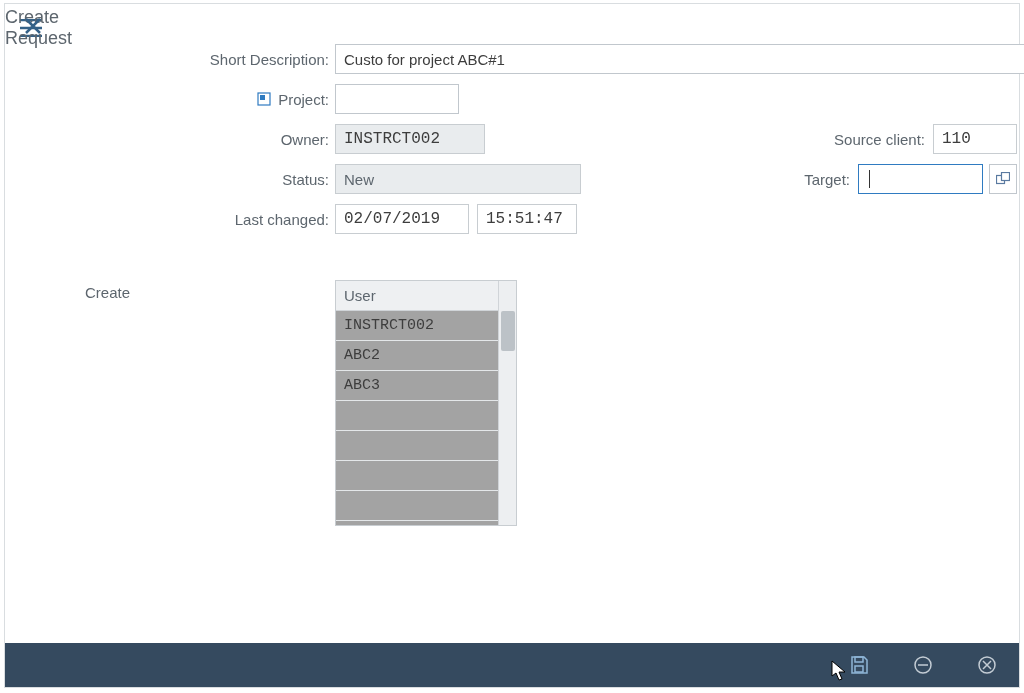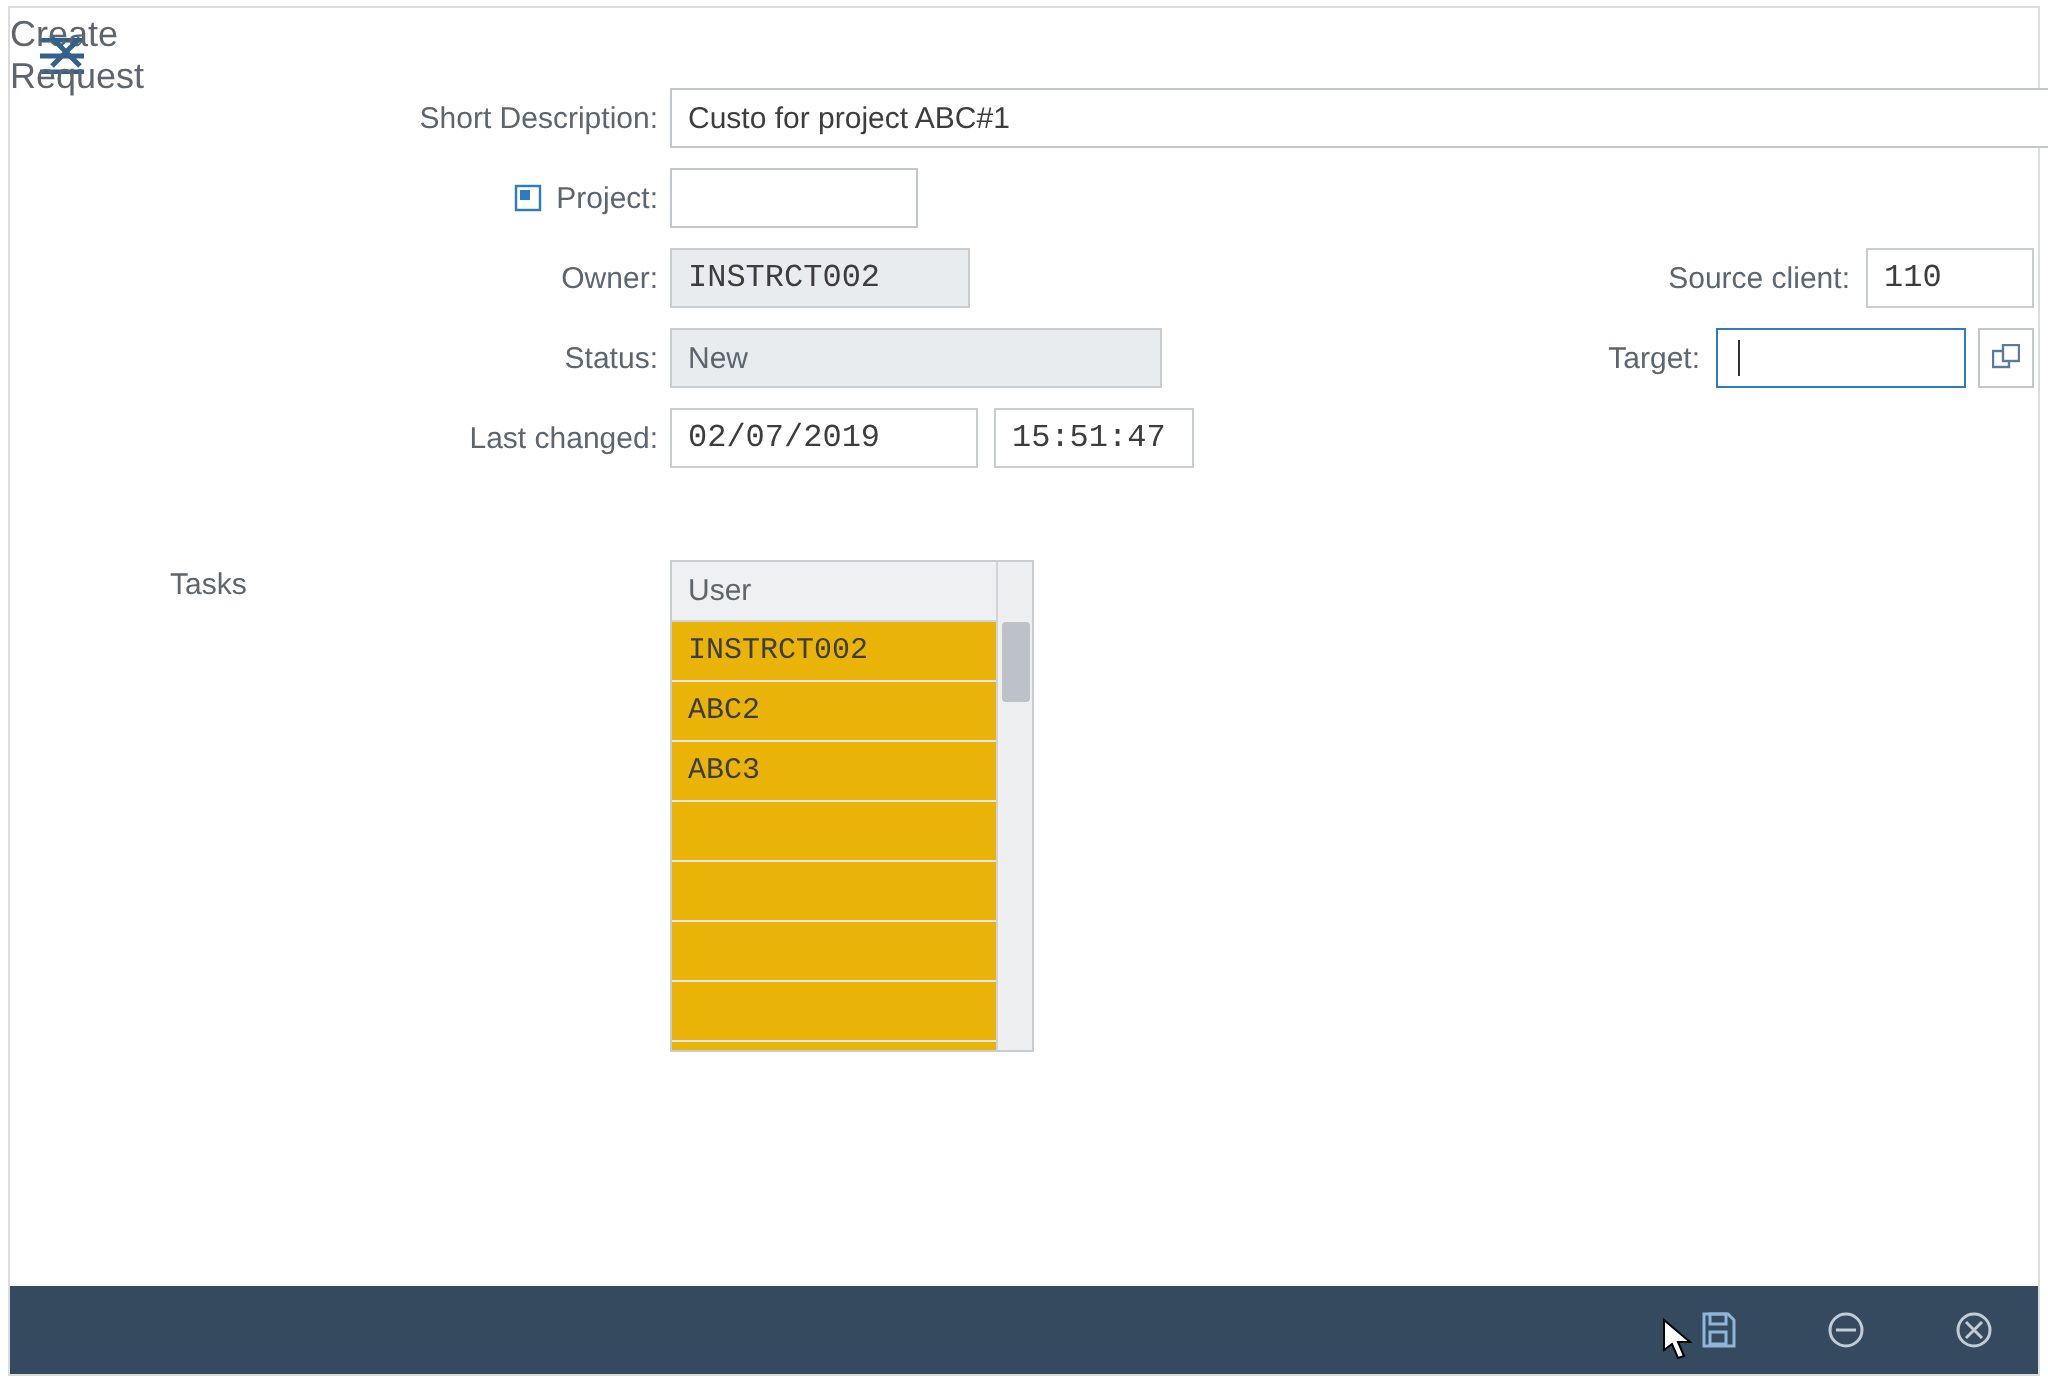--- a/index.html
+++ b/index.html
@@ -108,21 +108,21 @@
     font-size: 15px;
     outline: none;
   }
   .input.mono { font-family: "Courier New", monospace; font-size: 16px;}
   .input.focused { border: 1px solid #2f7bc1; }
   .wide { width: 714px; }
   .w-request { width: 245px; }
   .w-project { width: 124px; }
   .w-owner { width: 150px; }
   .w-status { width: 246px; }
-  .w-date { width: 154px; }
+  .w-date { width: 134px; }
   .w-time { width: 100px; }
   .w-srcclient { width: 84px; }
   .w-target { width: 125px; }
   .right-side {
     position: absolute;
     right: 32px;
     display: flex;
     align-items: center;
     gap: 6px;
   }
@@ -159,21 +159,21 @@
     text-align: left;
     color: #5d666e;
     padding-left: 0;
     padding-top: 4px;
   }
   .table-wrap {
     border: 1px solid #c8cdd1;
     display: flex;
     width: 182px;
     height: 246px;
-    background: #eab308;
+    background: #a3a3a3;
     position: relative;
   }
   .table-body {
     flex: 1;
     display: flex;
     flex-direction: column;
     overflow: hidden;
   }
   .table-header {
     background: #eef0f2;
@@ -310,21 +310,21 @@
     </div>
 
     <div class="row">
       <div class="label">Last changed:</div>
       <div class="field-ro w-date" style="background:#fff;">02/07/2019</div>
       <div style="width:8px;"></div>
       <div class="field-ro w-time" style="background:#fff;">15:51:47</div>
     </div>
 
     <div class="tasks-row">
-      <div class="tasks-label">Tasks</div>
+      <div class="tasks-label">Create</div>
       <div class="table-wrap">
         <div class="table-body">
           <div class="table-header">User</div>
           <div class="table-cell">INSTRCT002</div>
           <div class="table-cell">ABC2</div>
           <div class="table-cell">ABC3</div>
           <div class="table-cell"></div>
           <div class="table-cell"></div>
           <div class="table-cell"></div>
           <div class="table-cell"></div>

